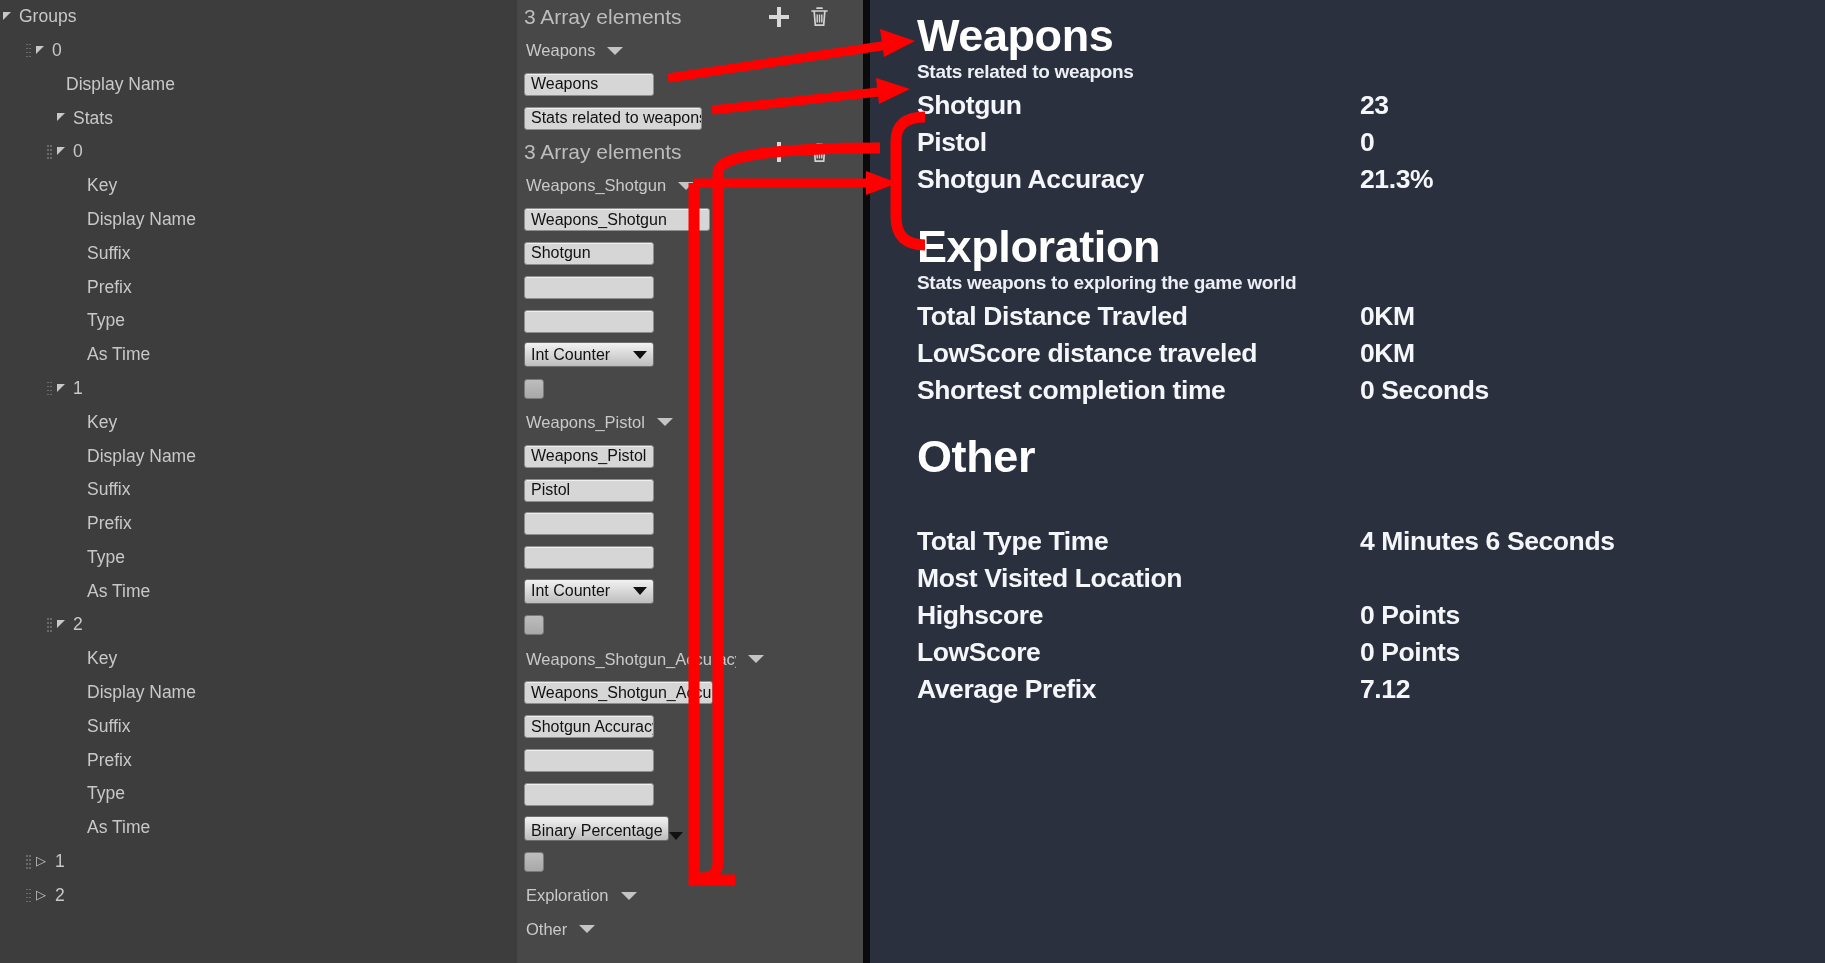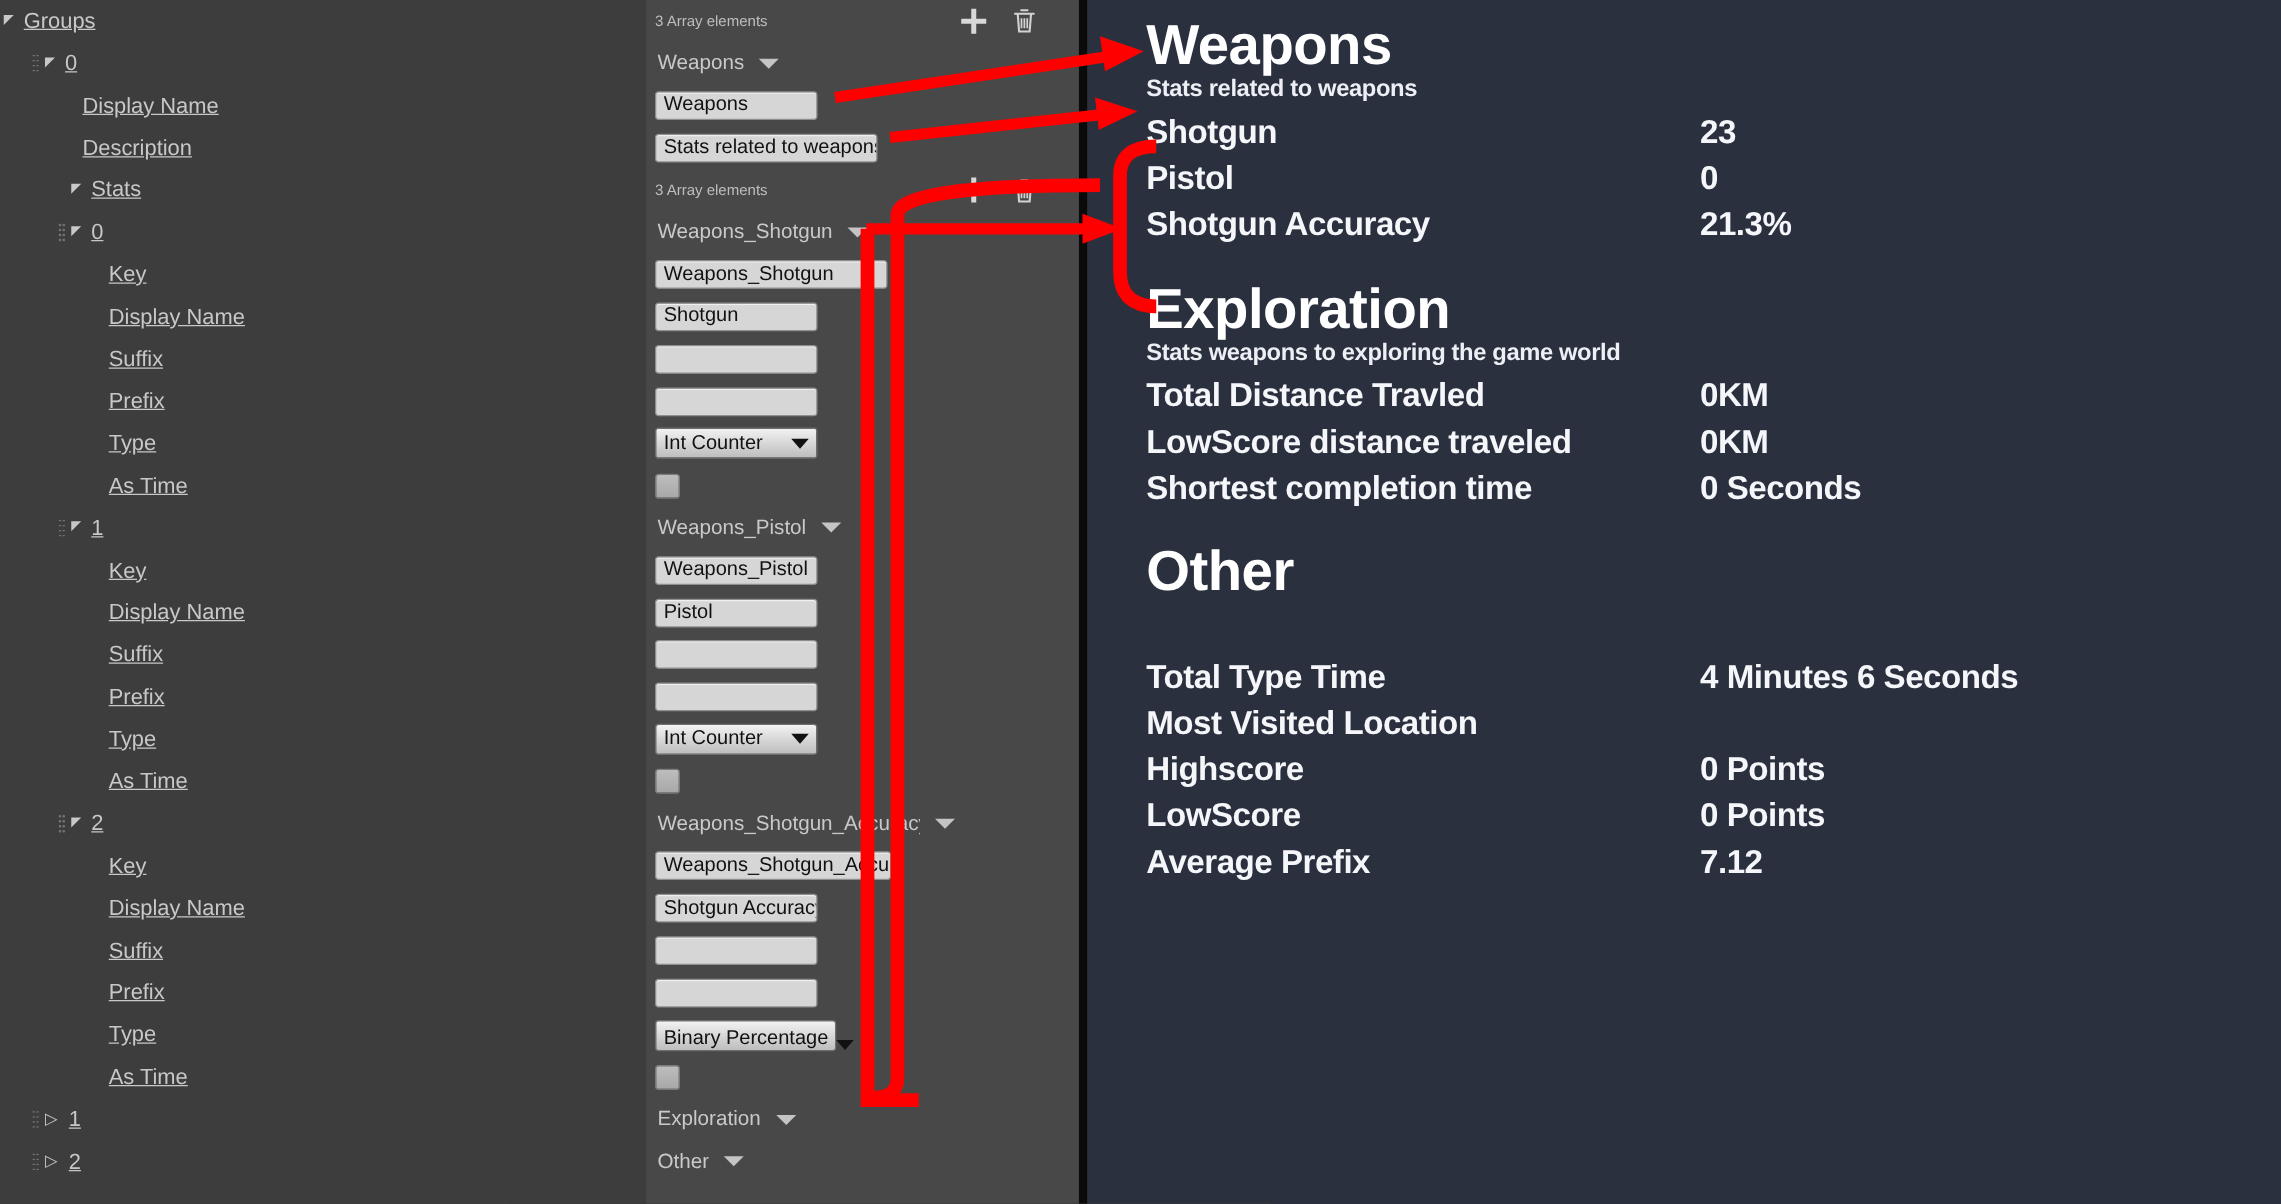--- a/index.html
+++ b/index.html
@@ -59,21 +59,21 @@
   }
   .tri-right-glyph {
     margin-right: 9px;
     flex: 0 0 10px;
     color: #c8c8c8;
     font-size: 13px;
     line-height: 1;
     display:inline-block;
     transform: translateY(-1px);
   }
-  .tree-label { line-height: 1; text-decoration: underline; }
+  .tree-label { line-height: 1; }
 
   
   .prop-wrap {
     width: 346px;
     flex: 0 0 346px;
     height: 963px;
     background: #3d3d3d;
     position: relative;
   }
   .prop-panel {
@@ -85,21 +85,21 @@
   }
   .prow {
     height: 33.8px;
     display: flex;
     align-items: center;
     padding-left: 2px;
     position: relative;
   }
   .arr-label {
     color: #bdbdbd;
-    font-size: 12px;
+    font-size: 21px;
     white-space: nowrap;
   }
   .plus-ico {
     margin-left: auto;
     margin-right: 20px;
     width: 22px; height: 22px;
     position: relative;
     flex: 0 0 22px;
     cursor: pointer;
   }
@@ -261,23 +261,20 @@
           <i></i>
           <i></i>
           <i></i>
         </span>
         <span class="tri-down"></span>
         <span class="tree-label">0</span>
       </div>
       <div class="tree-row" style="padding-left: 66px;">
         <span class="tree-label">Display Name</span>
       </div>
-      <div class="tree-row" style="padding-left: 66px;">
-        <span class="tree-label">Description</span>
-      </div>
       <div class="tree-row" style="padding-left: 45px;">
         <span class="grip-spacer"></span>
         <span class="tri-down"></span>
         <span class="tree-label">Stats</span>
       </div>
       <div class="tree-row" style="padding-left: 45px;">
         <span class="grip">
           <i></i>
           <i></i>
           <i></i>

